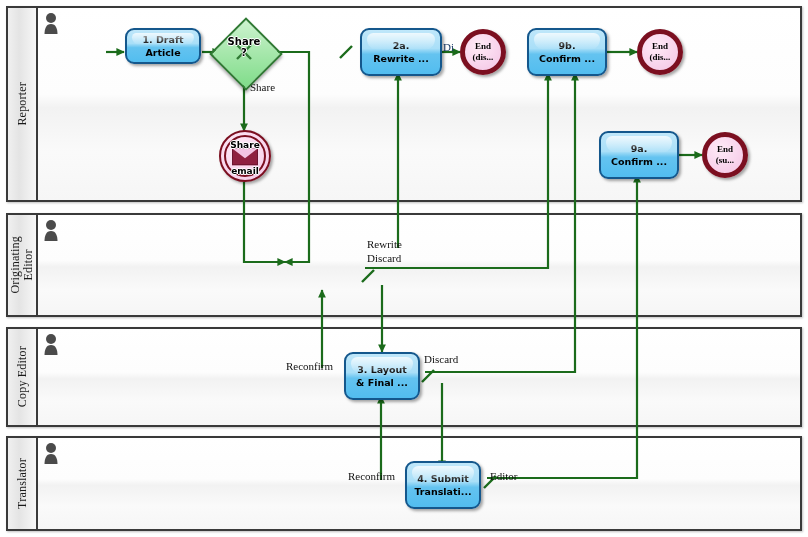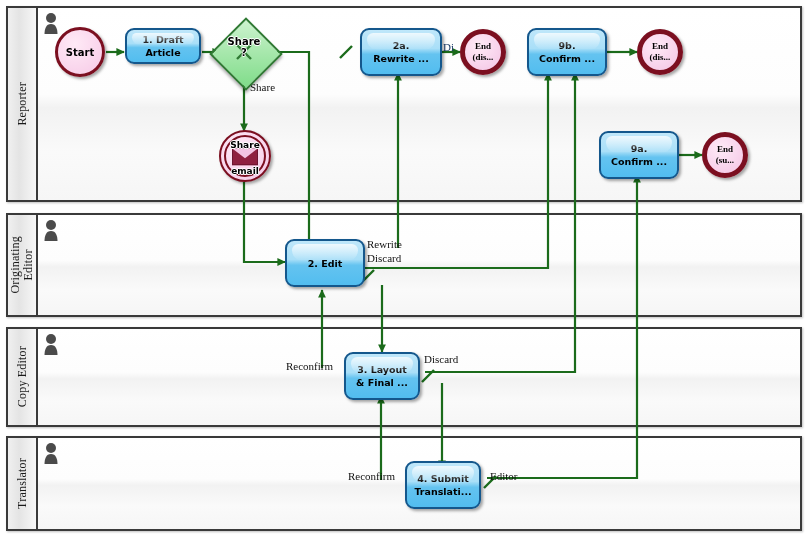--- a/index.html
+++ b/index.html
@@ -243,23 +243,20 @@
 
   <div class="flowlabel" style="left:250px;top:81px;">Share</div>
   <div class="flowlabel" style="left:367px;top:238px;">Rewrite</div>
   <div class="flowlabel" style="left:367px;top:252px;">Discard</div>
   <div class="flowlabel" style="left:443px;top:41px;color:#1a3a66;">Di</div>
   <div class="flowlabel" style="left:286px;top:360px;">Reconfirm</div>
   <div class="flowlabel" style="left:424px;top:353px;">Discard</div>
   <div class="flowlabel" style="left:348px;top:470px;">Reconfirm</div>
   <div class="flowlabel" style="left:490px;top:470px;">Editor</div>
 
-  <div class="node startev" style="left:55px;top:27px;width:50px;height:50px;">
-    <span>Start</span>
-  </div>
 
   <div class="node task" style="left:125px;top:28px;width:76px;height:36px;">
     <span>1. Draft
 Article</span>
   </div>
 
   <div class="gw-wrap" style="left:220px;top:28px;">
     <div class="gateway"></div>
     <svg class="gw-x" viewBox="0 0 20 20">
       <path d="M3 3 L17 17 M17 3 L3 17" stroke="#2f7a33" stroke-width="2.4" fill="none"></path>
@@ -298,23 +295,20 @@
   <div class="node task" style="left:599px;top:131px;width:80px;height:48px;">
     <span>9a.
 Confirm ...</span>
   </div>
 
   <div class="node endev" style="left:702px;top:132px;width:46px;height:46px;">
     <span>End
 (su...</span>
   </div>
 
-  <div class="node task" style="left:285px;top:239px;width:80px;height:48px;">
-    <span>2. Edit</span>
-  </div>
 
   <div class="node task" style="left:405px;top:461px;width:76px;height:48px;">
     <span>4. Submit
 Translati...</span>
   </div>
 
   <div class="node task" style="left:344px;top:352px;width:76px;height:48px;">
     <span>3. Layout
 &amp; Final ...</span>
   </div>

